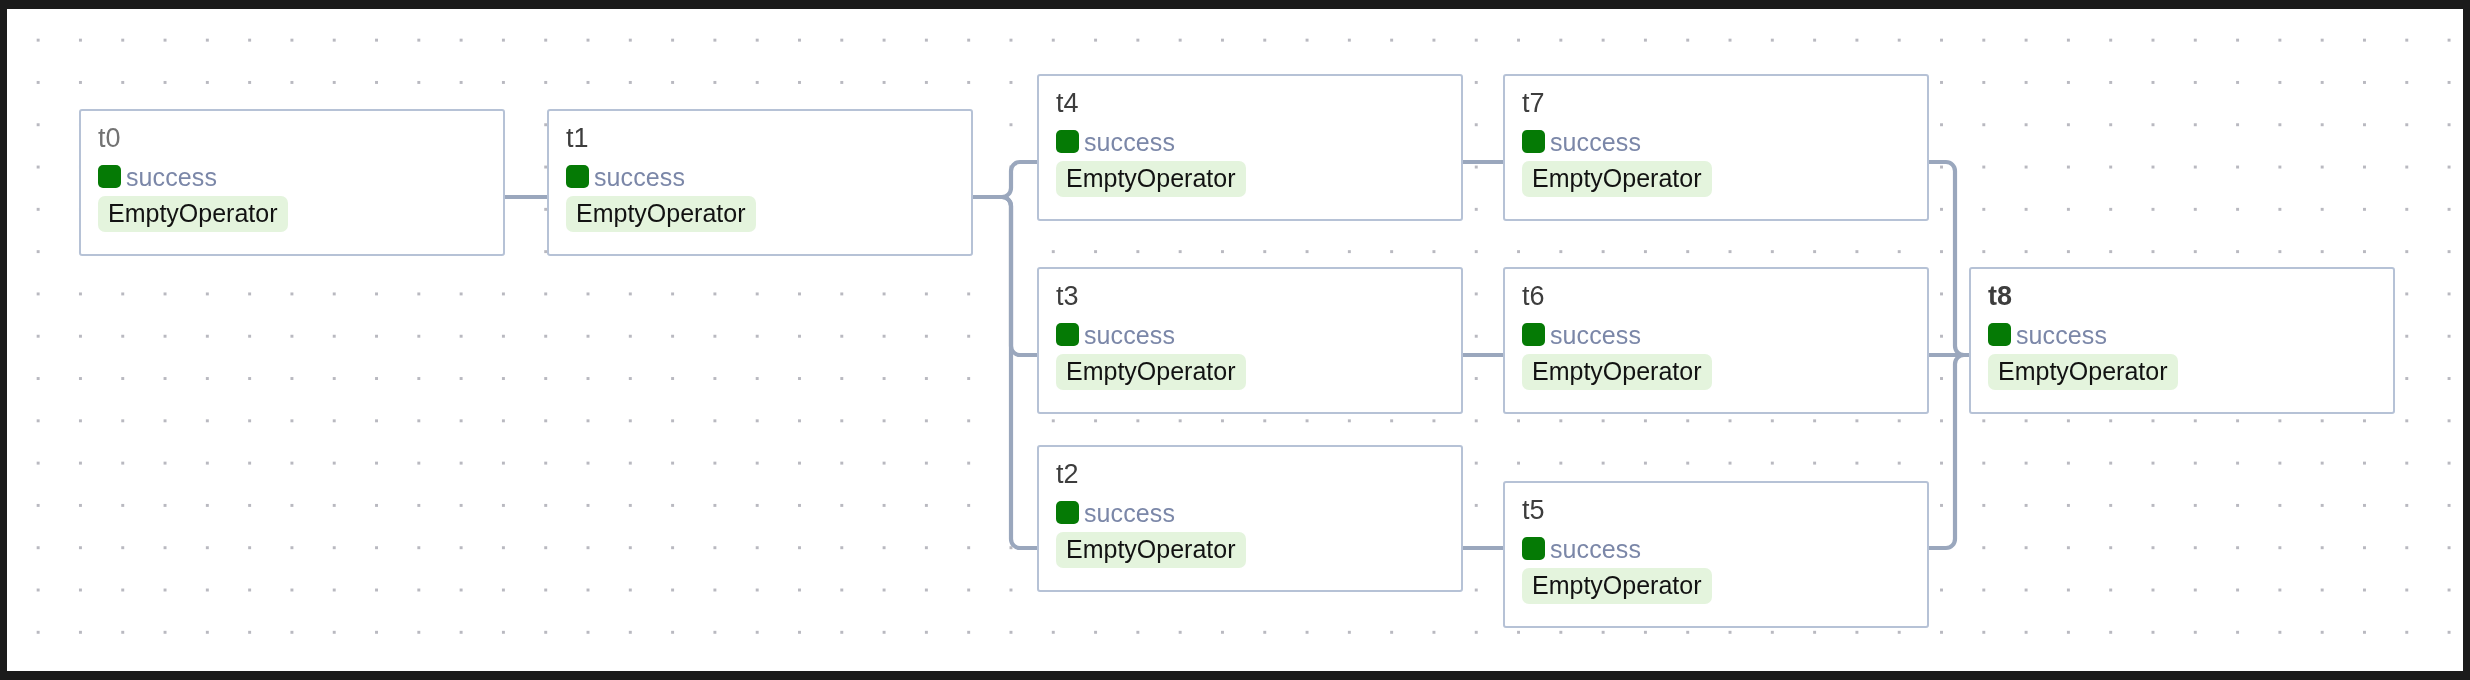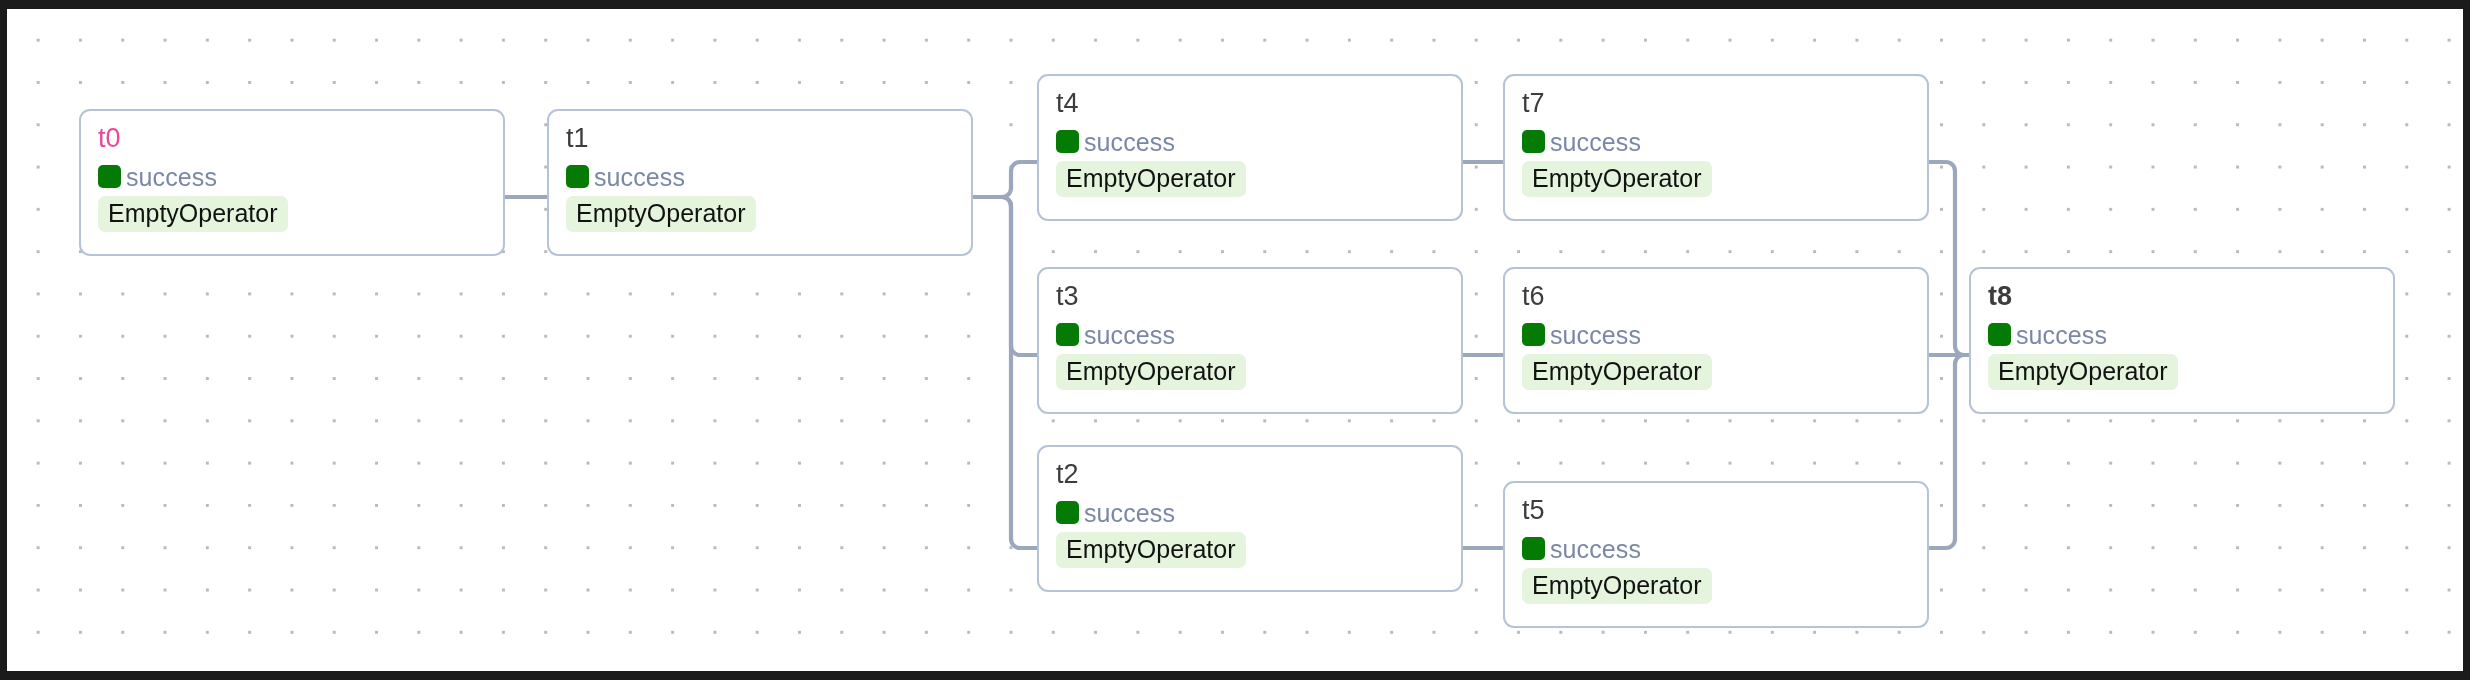--- a/index.html
+++ b/index.html
@@ -34,21 +34,21 @@
     fill: none;
     stroke: #9aa7bd;
     stroke-width: 4.2;
     stroke-linecap: round;
     stroke-linejoin: round;
   }
   .node {
     position: absolute;
     background: #ffffff;
     border: 2.1px solid #b6c2d6;
-    border-radius: 11px;
+    border-radius: 3px;
     padding: 14px 7px 0 17px;
     display: flex;
     flex-direction: column;
     align-items: flex-start;
     z-index: 5;
   }
   .node-id {
     font-size: 27px;
     line-height: 1.02;
     color: #3d3d3d;
@@ -99,21 +99,21 @@
       <path class="edge-path" d="M 1456 153 L 1496 153" stroke="#9aa7bd"></path>
       <path class="edge-path" d="M 1456 346 L 1496 346" stroke="#9aa7bd"></path>
       <path class="edge-path" d="M 1456 539 L 1496 539" stroke="#9aa7bd"></path>
       <path class="edge-path" d="M 1922 153 L 1939 153 A 9 9 0 0 1 1948 162 L 1948 337 A 9 9 0 0 0 1957 346 L 1962 346" stroke="#9aa7bd"></path>
       <path class="edge-path" d="M 1922 346 L 1962 346" stroke="#9aa7bd"></path>
       <path class="edge-path" d="M 1922 539 L 1939 539 A 9 9 0 0 0 1948 530 L 1948 355 A 9 9 0 0 1 1957 346 L 1962 346" stroke="#9aa7bd"></path>
     </svg>
 
   <div id="node-layer">
       <div class="node" style="left: 72px; top: 100px; width: 426px; height: 147px; border-color: rgb(182, 194, 214); background: rgb(255, 255, 255);">
-    <div class="node-id" style="color: #ec4899;">t0</div>
+    <div class="node-id" style="color: #737373;">t0</div>
     <div class="node-status">
       <span class="status-swatch" style="background: rgb(5, 122, 5);"></span>
       <span class="status-label" style="color: rgb(123, 135, 168);">success</span>
     </div>
     <div class="node-operator" style="background: rgb(228, 244, 221); color: rgb(18, 18, 18);">EmptyOperator</div>
   </div>
       <div class="node" style="left: 540px; top: 100px; width: 426px; height: 147px; border-color: rgb(182, 194, 214); background: rgb(255, 255, 255);">
     <div class="node-id" style="color: rgb(61, 61, 61); text-align: center;">t1</div>
     <div class="node-status">
       <span class="status-swatch" style="background: rgb(5, 122, 5);"></span>

